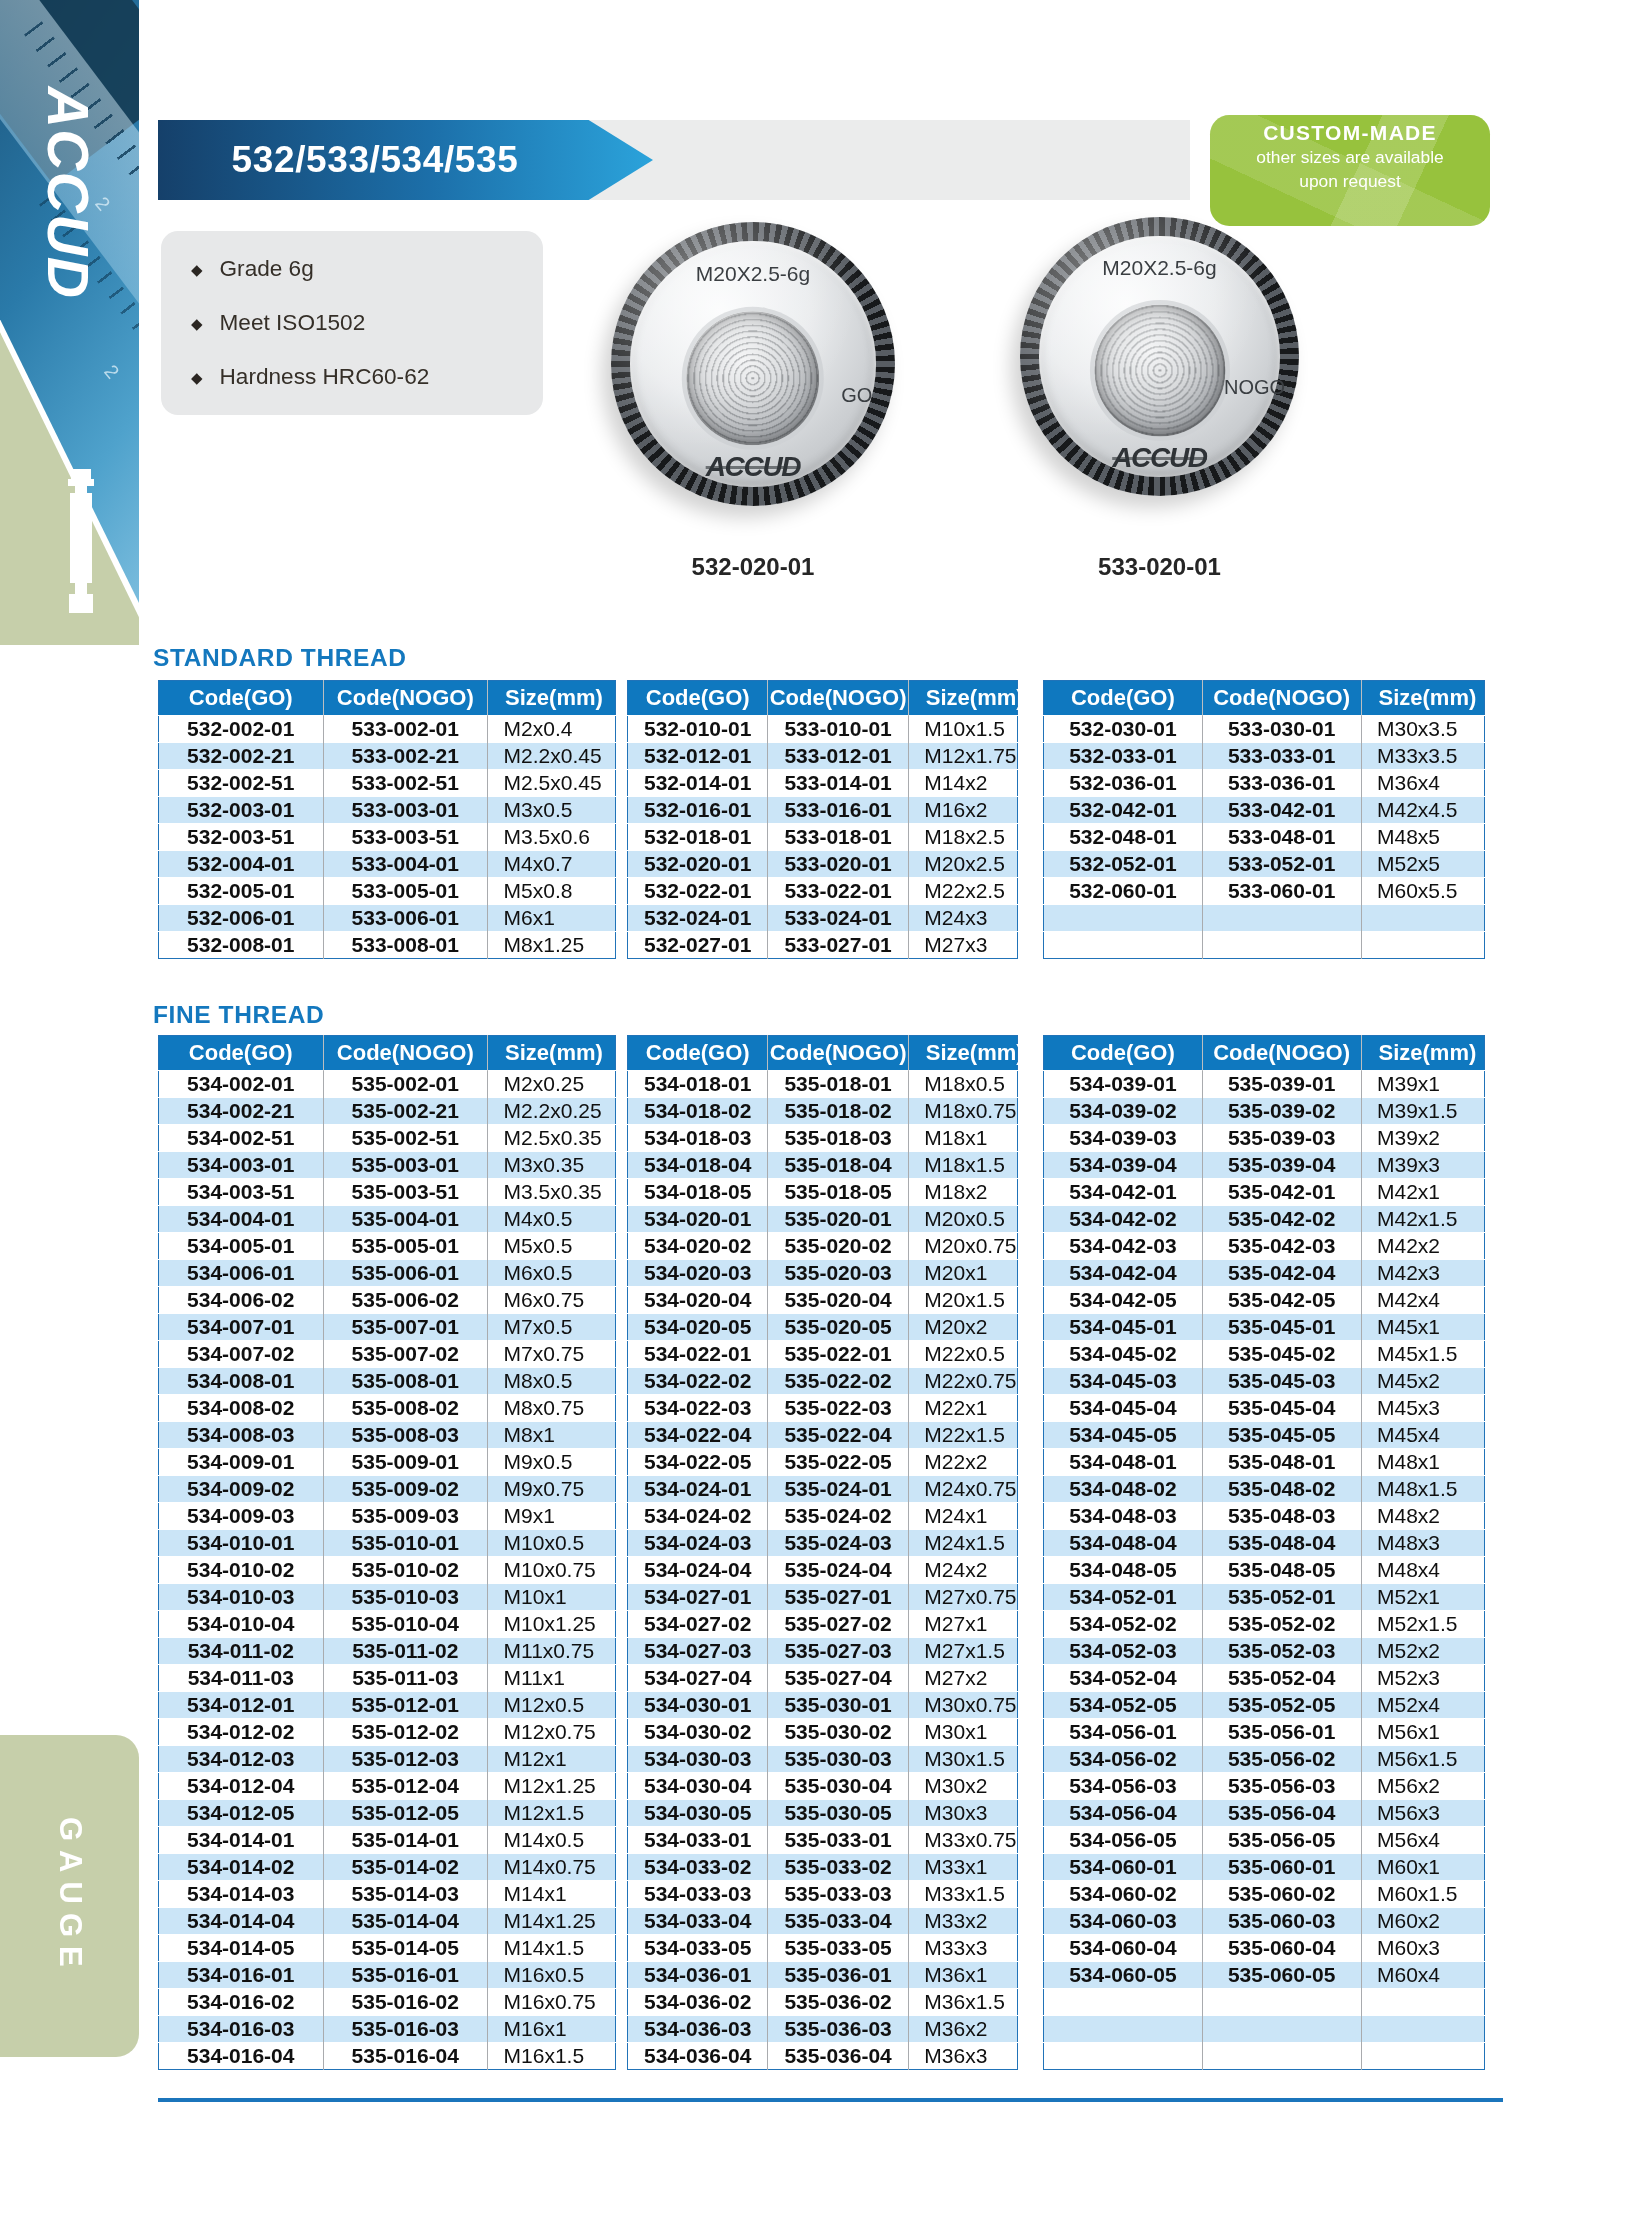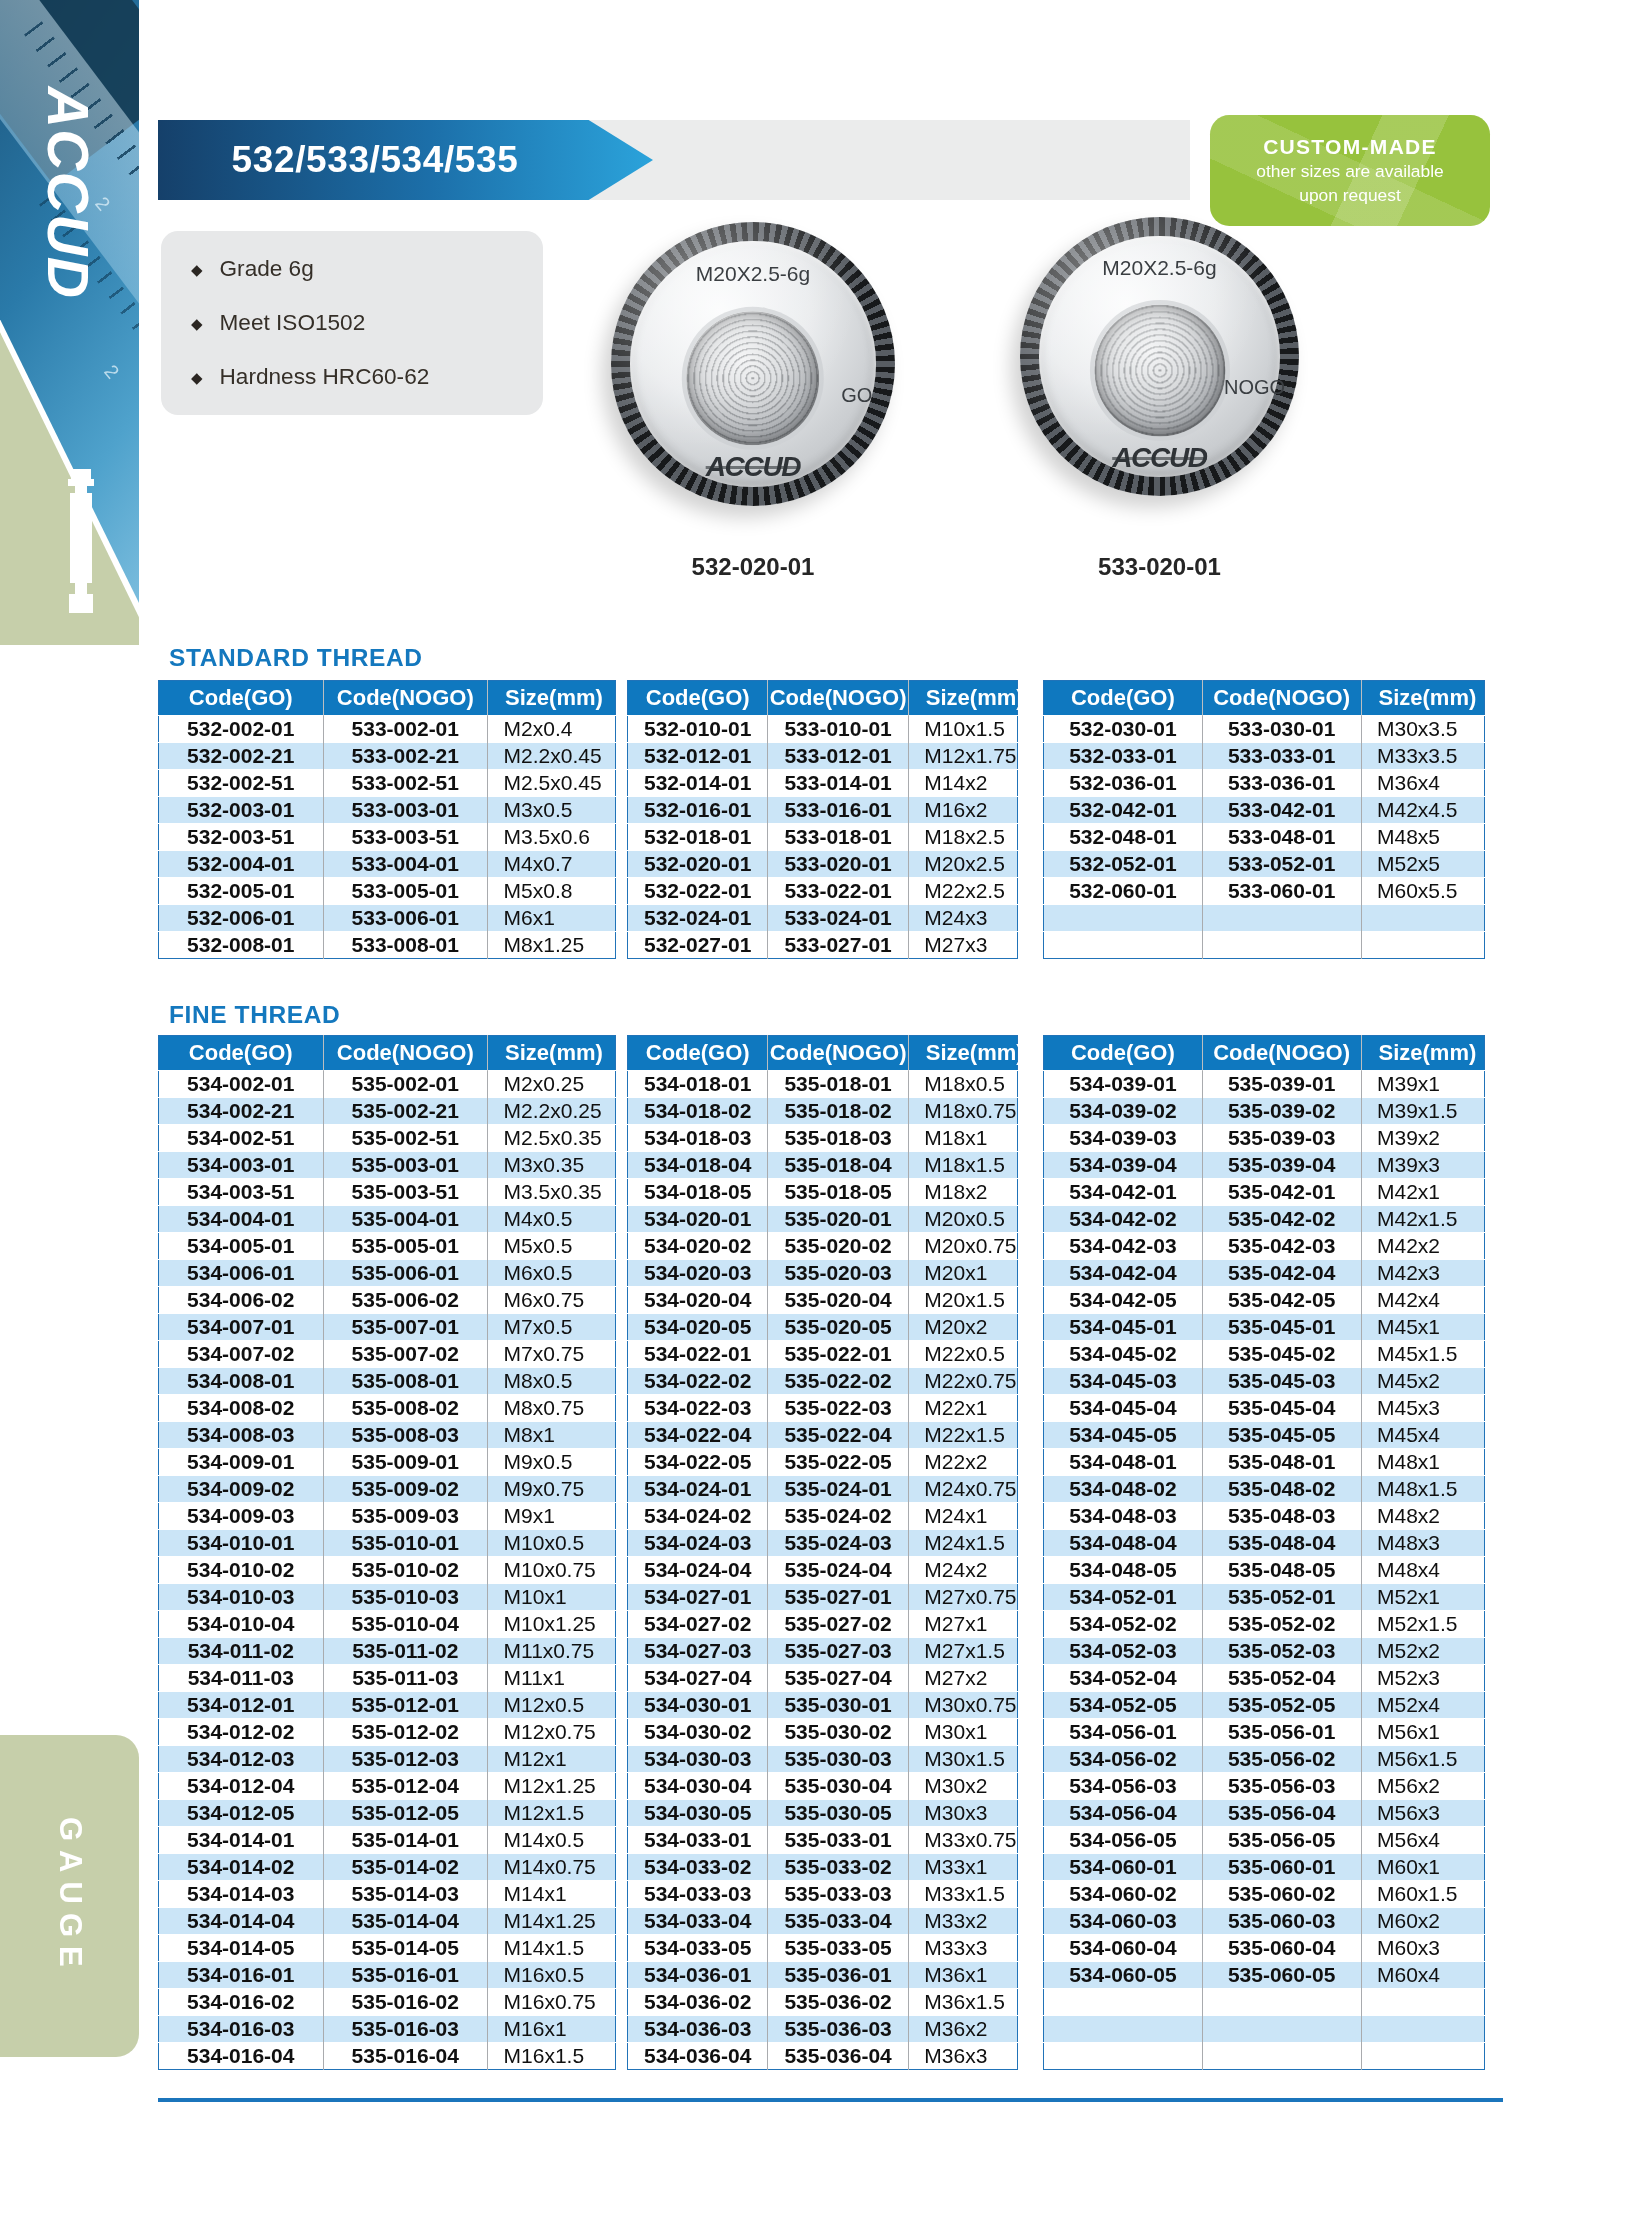--- a/index.html
+++ b/index.html
@@ -47,21 +47,21 @@
           background:linear-gradient(90deg,#15406A 0%,#1C6FA9 55%,#2BA3DB 100%);
           display:flex;align-items:center;justify-content:center;padding-right:61px;box-sizing:border-box;}
   .banner span{font-size:37px;font-weight:700;color:#fff;letter-spacing:0.6px;}
   .page-title{position:absolute;left:719px;top:120px;height:80px;display:flex;align-items:center;
               font-size:35px;font-weight:700;color:#2F2823;letter-spacing:1.3px;}
   .badge{position:absolute;left:1210px;top:115px;width:280px;height:111px;border-radius:19.3px;
          background:#97C23D;color:#fff;text-align:center;overflow:hidden;}
   .badge::before{content:"";position:absolute;inset:0;
          background:linear-gradient(115deg,transparent 52%,rgba(255,255,255,.16) 52% 72%,transparent 72%),
                     linear-gradient(25deg,transparent 28%,rgba(255,255,255,.12) 28% 55%,transparent 55%);}
-  .badge-title{position:relative;margin-top:20px;font-size:21px;font-weight:700;letter-spacing:1.3px;}
+  .badge-title{position:relative;margin-top:6px;font-size:21px;font-weight:700;letter-spacing:1.3px;}
   .badge-sub{position:relative;font-size:17.4px;line-height:24px;}
 
   
   .features{position:absolute;left:161px;top:231px;width:382px;height:184px;border-radius:17px;
             background:#E7E8E9;display:flex;flex-direction:column;justify-content:center;gap:28px;
             padding-left:30px;box-sizing:border-box;}
   .feature{display:flex;align-items:center;gap:17px;font-size:22.6px;color:#352F28;}
   .diamond-icon{font-size:15px;color:#2B2622;line-height:1;}
 
   
@@ -80,21 +80,21 @@
                    radial-gradient(circle at 42% 36%,#F2F3F4 0%,#D8DADC 35%,#A9ACB0 70%,#7E8185 100%);
         box-shadow:inset 0 0 18px rgba(0,0,0,.5),0 0 0 4.5px #CFD2D5;}
   .marking{position:absolute;top:14%;width:100%;text-align:center;font-size:21px;color:#3A3E42;z-index:2;}
   .go-label{position:absolute;right:8%;top:57%;font-size:20px;color:#3A3E42;z-index:2;}
   .ring-brand{position:absolute;bottom:8%;width:100%;text-align:center;font-style:italic;font-weight:700;
               font-size:28px;color:#2F3337;letter-spacing:-1.3px;z-index:2;text-decoration:line-through;
               text-decoration-thickness:2.6px;text-decoration-color:rgba(47,51,55,.6);}
   .caption{position:absolute;text-align:center;font-size:24px;font-weight:700;color:#262626;}
 
   
-  .section-title{position:absolute;left:169px;font-size:24.5px;font-weight:700;color:#1478BE;letter-spacing:0.6px;}
+  .section-title{position:absolute;left:153px;font-size:24.5px;font-weight:700;color:#1478BE;letter-spacing:0.6px;}
   .tbl{position:absolute;}
   .tbl table{width:100%;border-collapse:collapse;table-layout:fixed;border:1.9px solid #2173B8;background:#fff;}
   .tbl th{background:#0F78BF;color:#fff;font-size:22px;font-weight:700;height:34px;
           border-right:1.3px solid #BCBEC0;text-align:center;padding:0;}
   .tbl th:last-child{border-right:none;text-align:left;padding-left:17px;}
   .tbl td{height:26px;font-size:21px;color:#101010;border-right:1.3px solid #A9ABAE;text-align:center;
           padding:0;white-space:nowrap;overflow:hidden;}
   .tbl td:nth-child(1),.tbl td:nth-child(2){font-weight:700;}
   .tbl td:last-child{border-right:none;text-align:left;padding-left:15.5px;}
   .tbl tbody tr{border-top:1.9px solid #fff;}

